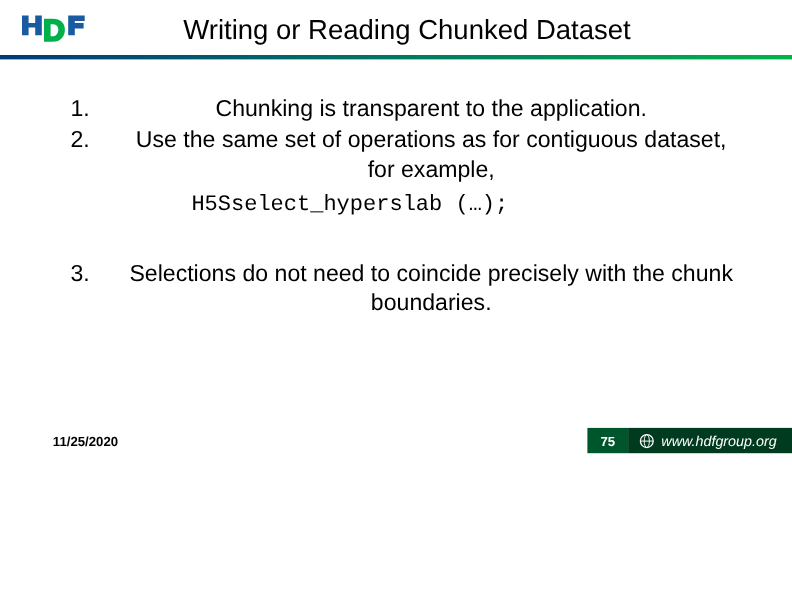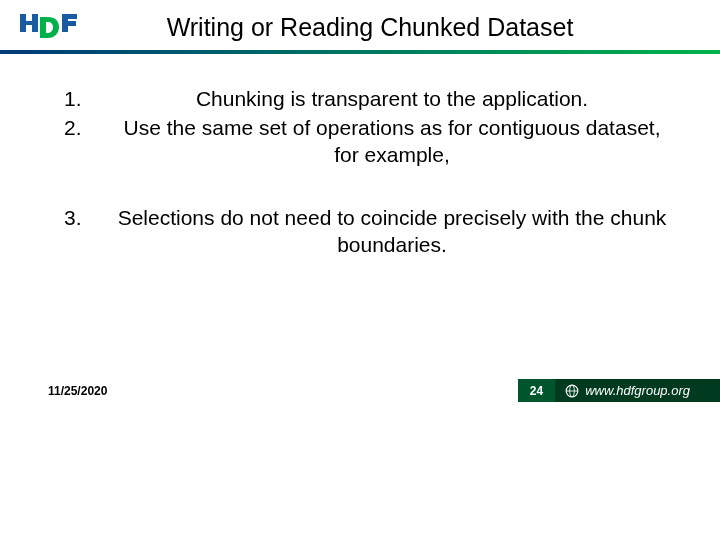--- a/index.html
+++ b/index.html
@@ -8,26 +8,26 @@
   .header { display: flex; align-items: center; padding: 10px 18px 6px 18px; }
   .logo { width: 60px; height: 34px; flex: 0 0 auto; }
   .title { flex: 1; text-align: center; font-size: 25px; font-weight: 400; color: #000; padding-right: 40px; }
   .rule { height: 4px; width: 100%; background: linear-gradient(to right, #003a7a 0%, #00b34a 100%); }
   .body { padding: 32px 48px 0 64px; font-size: 21px; color: #000; line-height: 1.28; }
   .item { display: flex; margin-bottom: 2px; }
   .num { width: 48px; flex: 0 0 48px; }
   .txt { flex: 1; text-align: center; }
   .codeblock { margin: 4px 0 6px 110px; font-family: Consolas, "Courier New", monospace; font-size: 20px; line-height: 1.35; }
   .gap { height: 30px; }
-  .footer { position: absolute; bottom: 10px; left: 0; right: 0; display: flex; align-items: center; padding: 0 0 0 48px; }
+  .footer { position: absolute; bottom: 0; left: 0; right: 0; display: flex; align-items: center; padding: 0 0 0 48px; }
   .date { font-size: 12px; font-weight: bold; color: #000; }
   .spacer { flex: 1; }
   .pagewrap { display: flex; align-items: stretch; }
   .pagenum { background: #00562c; color: #fff; font-size: 12px; font-weight: bold; padding: 4px 12px; display: flex; align-items: center; }
-  .hdfgroup { background: #003a1f; color: #fff; font-size: 13px; padding: 4px 30px 4px 10px; display: flex; align-items: center; gap: 6px; font-style: italic; }
+  .hdfgroup { background: #003a1f; color: #fff; font-size: 13px; padding: 4px 14px 4px 10px; display: flex; align-items: center; gap: 6px; font-style: italic; }
   .hdfgroup svg { width: 14px; height: 14px; }
 </style>
 </head>
 <body>
 
 <div class="slide">
 
   <div class="header">
     <div class="logo">
       <svg viewBox="0 0 60 34">
@@ -47,36 +47,37 @@
       <div class="num">1.</div>
       <div class="txt">Chunking is transparent to the application.</div>
     </div>
 
     <div class="item">
       <div class="num">2.</div>
       <div class="txt">Use the same set of operations as for contiguous dataset, for example,</div>
     </div>
 
     <div class="codeblock">
+      <div>H5Sselect_hyperslab (…);</div>
     </div>
 
     <div class="gap"></div>
 
     <div class="item">
       <div class="num">3.</div>
       <div class="txt">Selections do not need to coincide precisely with the chunk boundaries.</div>
     </div>
 
   </div>
 
   <div class="footer">
     <div class="date">11/25/2020</div>
     <div class="spacer"></div>
     <div class="pagewrap">
-      <div class="pagenum">24</div>
+      <div class="pagenum">75</div>
       <div class="hdfgroup">
         <svg viewBox="0 0 24 24">
           <circle cx="12" cy="12" r="10" fill="none" stroke="#fff" stroke-width="2"></circle>
           <ellipse cx="12" cy="12" rx="4" ry="10" fill="none" stroke="#fff" stroke-width="1.5"></ellipse>
           <line x1="2" y1="12" x2="22" y2="12" stroke="#fff" stroke-width="1.5"></line>
         </svg>
         <span>www.hdfgroup.org</span>
       </div>
     </div>
   </div>

